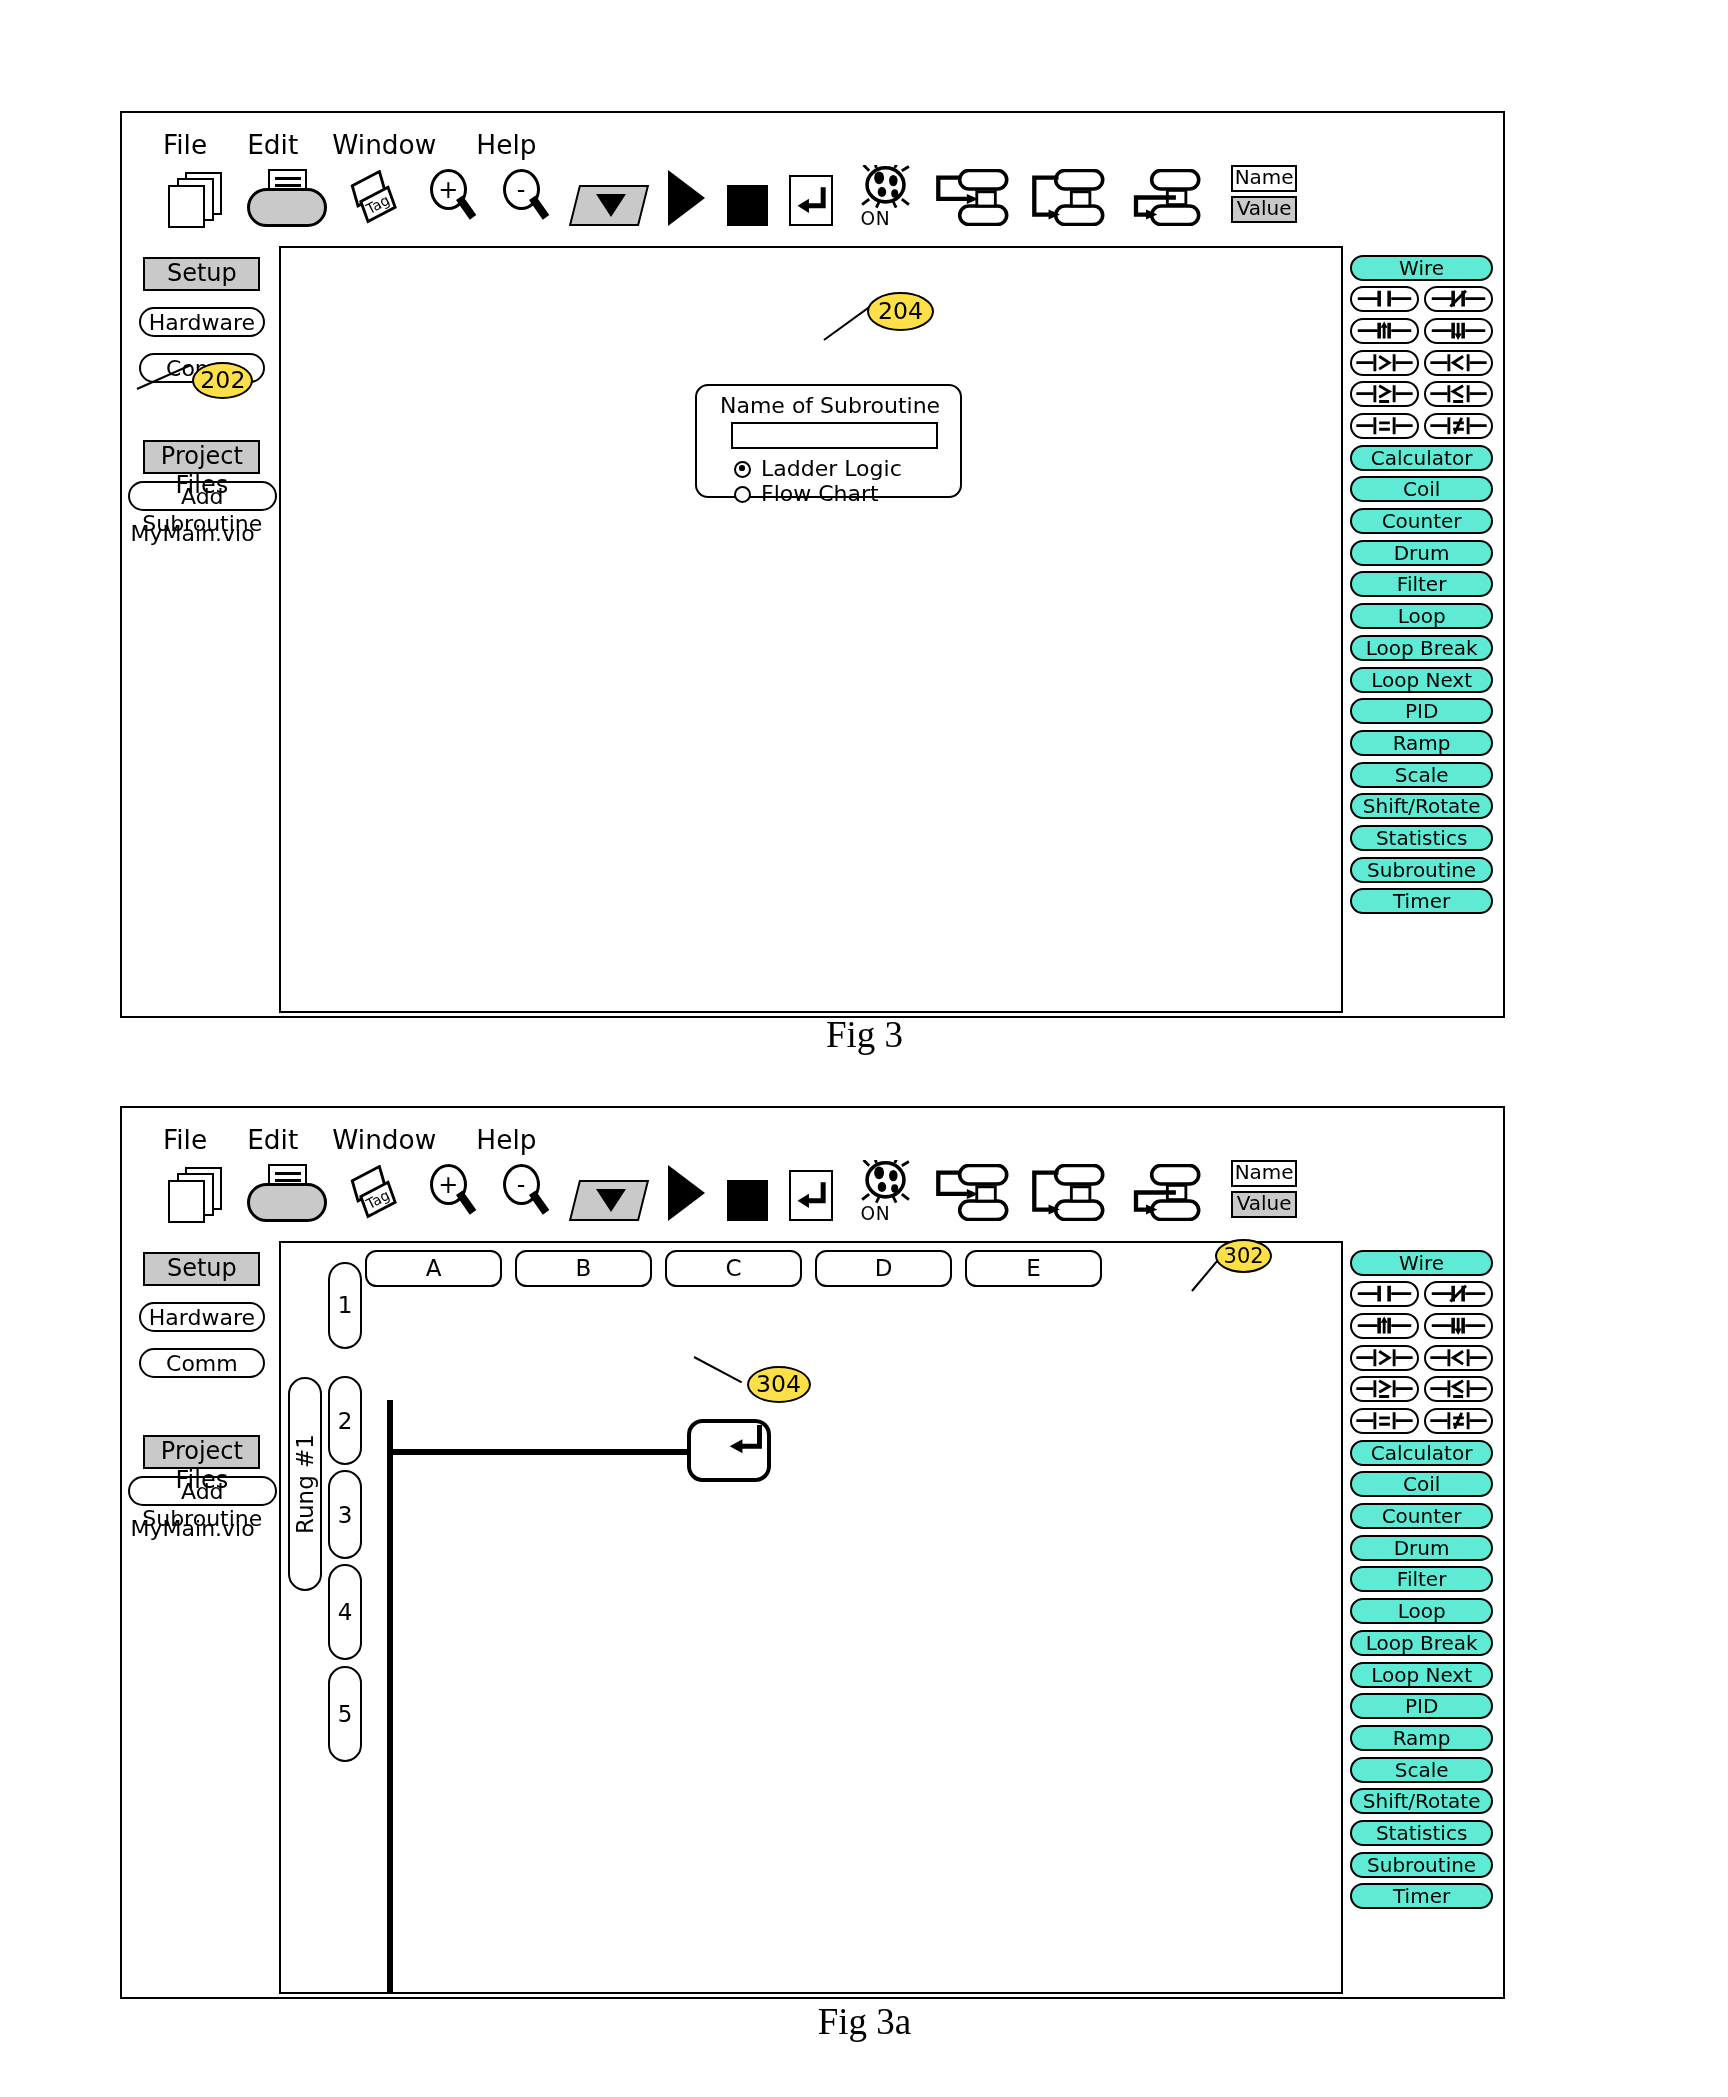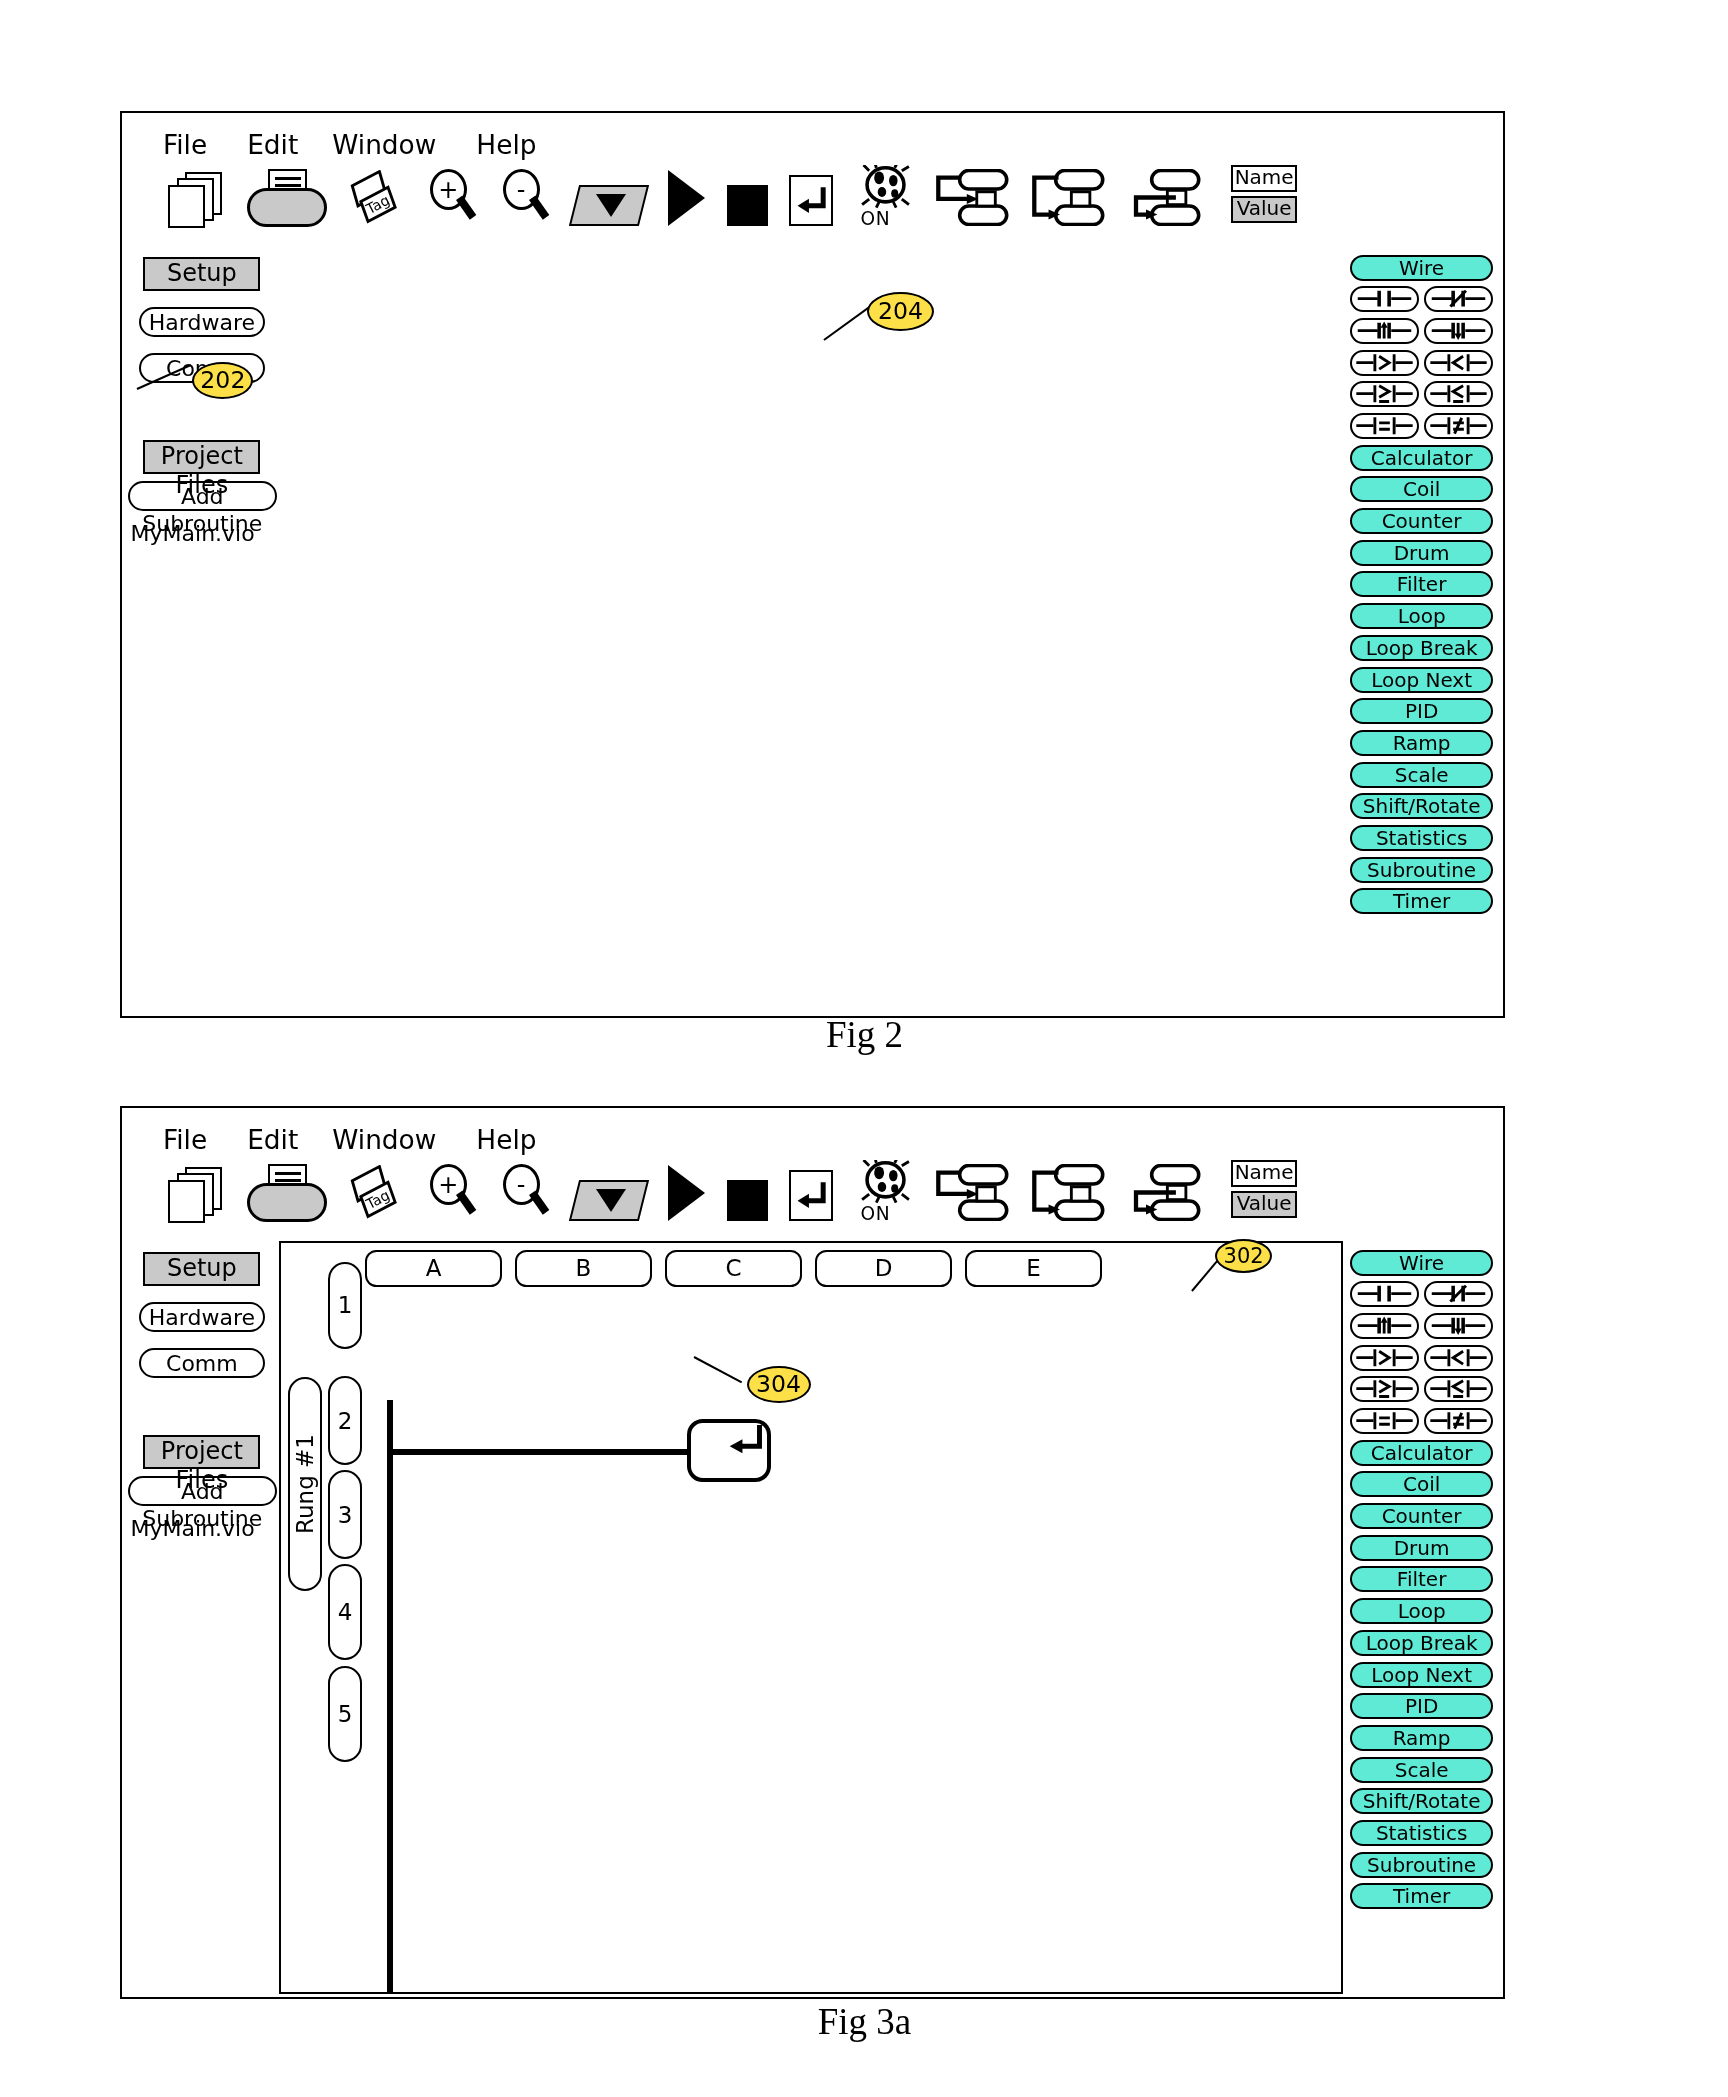--- a/index.html
+++ b/index.html
@@ -437,20 +437,34 @@
       <div class="sidebar">
         <div class="sb-header sb-setup">Setup</div>
         <div class="sb-pill">Hardware</div>
         <div class="sb-pill">Comm</div>
         <div class="sb-gap"></div>
         <div class="sb-header">Project Files</div>
         <div class="sb-pill wide" style="margin-top:7.1px;">Add Subroutine</div>
         <div class="sb-file">MyMain.vio</div>
       </div>
 
+      <div class="canvas">
+        <div class="dialog">
+          <div class="dlg-title">Name of Subroutine</div>
+          <div class="dlg-input"></div>
+          <div class="dlg-radio r1">
+            <span class="radio on"></span>
+            <span>Ladder Logic</span>
+          </div>
+          <div class="dlg-radio r2">
+            <span class="radio"></span>
+            <span>Flow Chart</span>
+          </div>
+        </div>
+      </div>
 
       <div class="palette">
         <div class="pal-pill first">Wire</div>
 
         <div class="pal-row">
           <div class="pal-sym">
               <svg width="65" height="21.4" viewBox="0 0 91 30">
                 <path d="M8 15 H36 M55 15 H83" stroke="#000" stroke-width="4"></path>
                 <path d="M38 4 V26 M52 4 V26" stroke="#000" stroke-width="5"></path>
               </svg>
@@ -552,21 +566,21 @@
   <div class="callout" style="left:51px; top:251px; width:143px; height:57px;">
     <div class="lead" style="left:-34px; top:26px; width:59px; transform:rotate(-24deg);"></div>
     <div class="bub" style="left:21.4px; top:0; width:61px; height:37px; line-height:33px;">202</div>
   </div>
   <div class="callout" style="left:717px; top:181px; width:143px; height:57px;">
     <div class="lead" style="left:-13px; top:47px; width:56px; transform:rotate(-36deg);"></div>
     <div class="bub" style="left:30px; top:0; width:67px; height:39px; line-height:34px;">204</div>
   </div>
 </div>
 
-<div class="caption" id="cap2">Fig 2</div>
+<div class="caption" id="cap2">Fig 3</div>
 
 <div class="figure" id="fig3a">
   <div class="win-frame">
 
     <div class="menubar">
       <div class="menu-item mi-file">File</div>
       <div class="menu-item mi-edit">Edit</div>
       <div class="menu-item mi-window">Window</div>
       <div class="menu-item mi-help">Help</div>
     </div>

